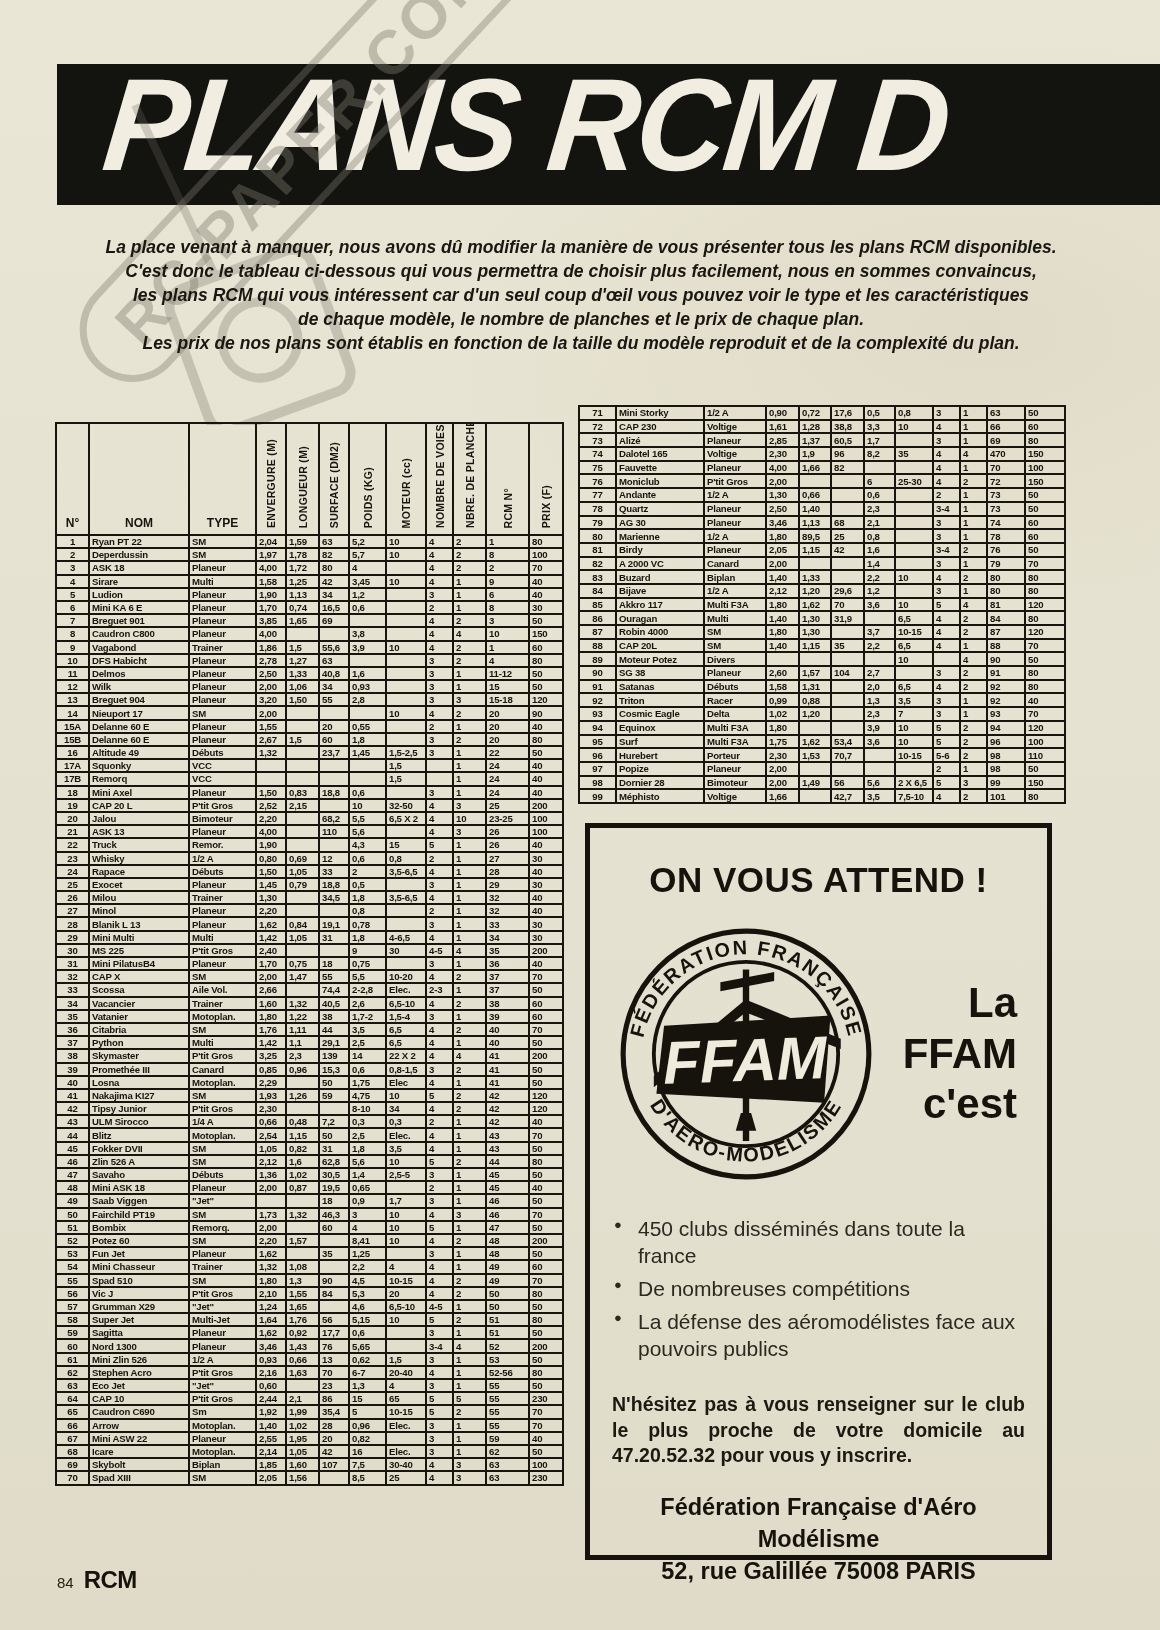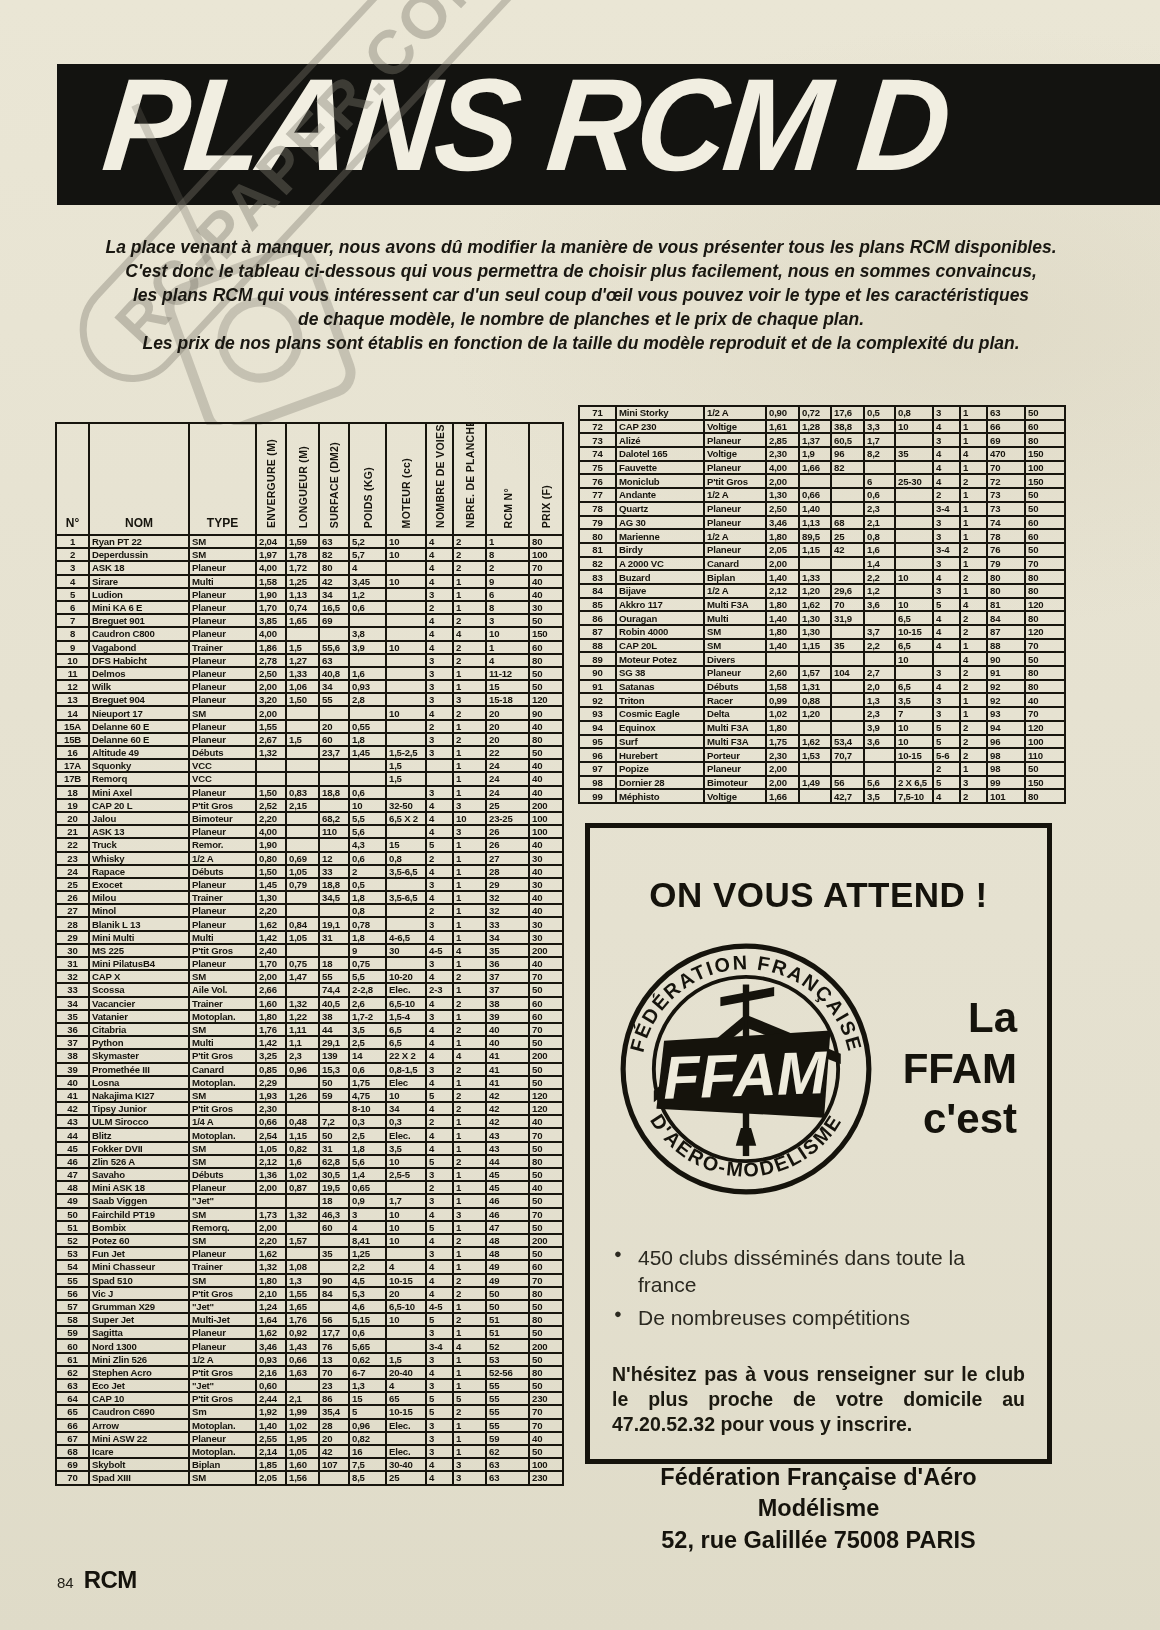--- a/index.html
+++ b/index.html
@@ -45,27 +45,27 @@
   .ptable td:first-child{text-align:center;padding:0 1px;}
   .ptable th{vertical-align:bottom;text-align:center;padding:2px 1px 4px 1px;font-size:11px;}
   th .vh{writing-mode:vertical-rl;transform:rotate(180deg);display:inline-block;
     font-size:10.5px;letter-spacing:.3px;white-space:nowrap;max-height:100px;}
   th.hh{font-size:12px;}
   .left-table{left:55px;top:422px;width:507px;}
   .right-table{left:578px;top:405px;width:474px;}
   .right-table td{border-width:2px;}
 
   
-  .adbox{position:absolute;left:585px;top:823px;width:467px;height:641px;z-index:6;
-    border:5px solid #15130c;box-sizing:border-box;padding:41px 22px 18px 22px;}
+  .adbox{position:absolute;left:585px;top:823px;width:467px;height:737px;z-index:6;
+    border:5px solid #15130c;box-sizing:border-box;padding:26px 22px 18px 22px;}
   .ad-headline{text-align:center;font-size:35px;font-weight:800;letter-spacing:.5px;color:#15130c;margin-top:6px;}
   .ad-logo-row{display:flex;align-items:center;margin-top:26px;}
   .ad-logo{width:256px;height:256px;flex:0 0 auto;margin-left:6px;}
   .ad-tagline{flex:1;text-align:right;font-weight:800;font-size:42px;line-height:1.2;color:#15130c;padding-right:8px;}
-  .ad-bullets{margin-top:48px;font-size:21px;line-height:1.28;color:#2b2920;}
+  .ad-bullets{margin-top:34px;font-size:21px;line-height:1.28;color:#2b2920;}
   .ad-bullets .li{position:relative;padding-left:26px;margin-bottom:6px;}
   .ad-bullets .li::before{content:"●";position:absolute;left:2px;top:1px;font-size:13px;}
   .ad-note{margin-top:30px;font-size:19.5px;font-weight:700;line-height:1.3;color:#1b1910;text-align:justify;}
   .ad-org{margin-top:24px;text-align:center;font-weight:800;font-size:23.5px;color:#15130c;line-height:1.35;}
 
   
   .footer{position:absolute;left:57px;top:1566px;z-index:6;display:flex;align-items:baseline;gap:10px;}
   .page-num{font-size:15px;color:#24221a;}
   .mag-logo{font-size:24px;font-weight:800;letter-spacing:-.5px;color:#15130c;}
 </style>
@@ -1602,20 +1602,21 @@
       <div class="ad-tagline">
         <div>La</div>
         <div>FFAM</div>
         <div>c'est</div>
       </div>
     </div>
 
     <div class="ad-bullets">
       <div class="li">450 clubs disséminés dans toute la france</div>
       <div class="li">De nombreuses compétitions</div>
+      <div class="li">La défense des aéromodélistes face aux pouvoirs publics</div>
     </div>
 
     <div class="ad-note">N'hésitez pas à vous renseigner sur le club le plus proche de votre domicile au 47.20.52.32 pour vous y inscrire.</div>
 
     <div class="ad-org">
       <div>Fédération Française d'Aéro Modélisme</div>
       <div>52, rue Galillée 75008 PARIS</div>
     </div>
   </div>
 

